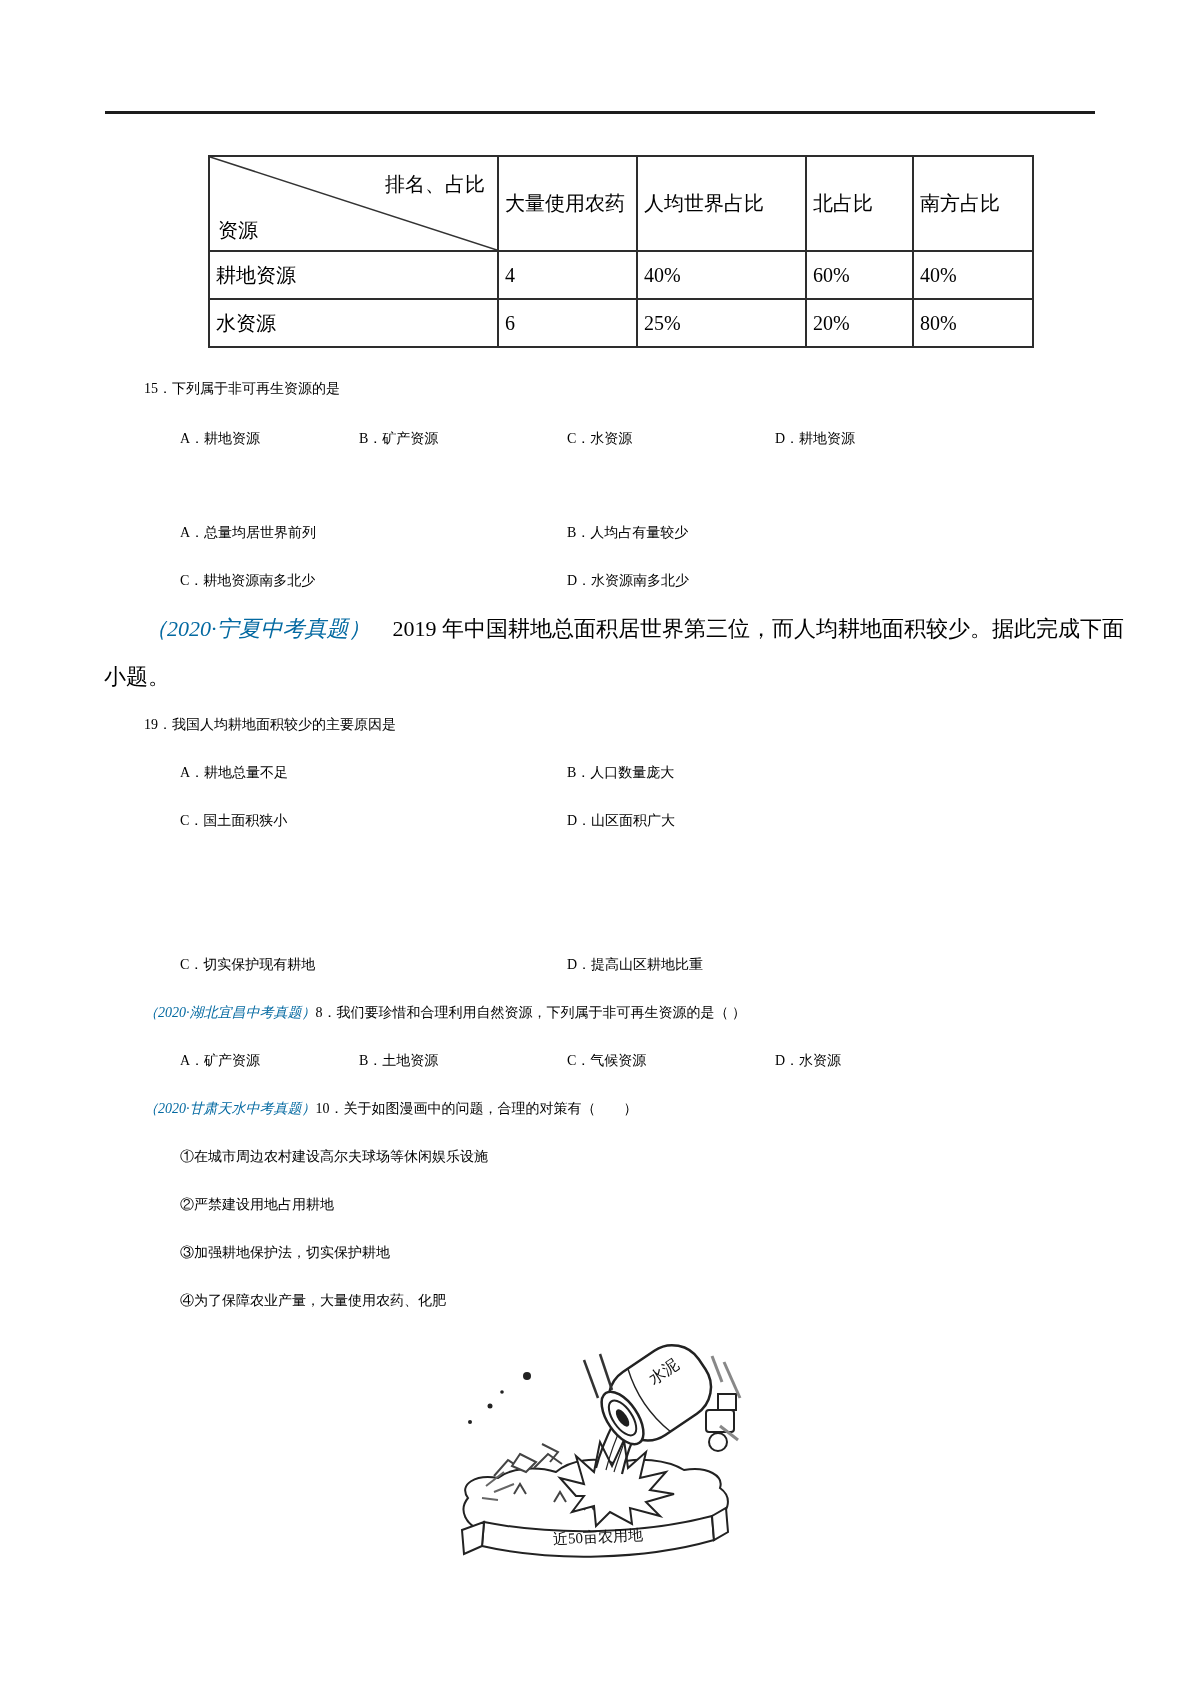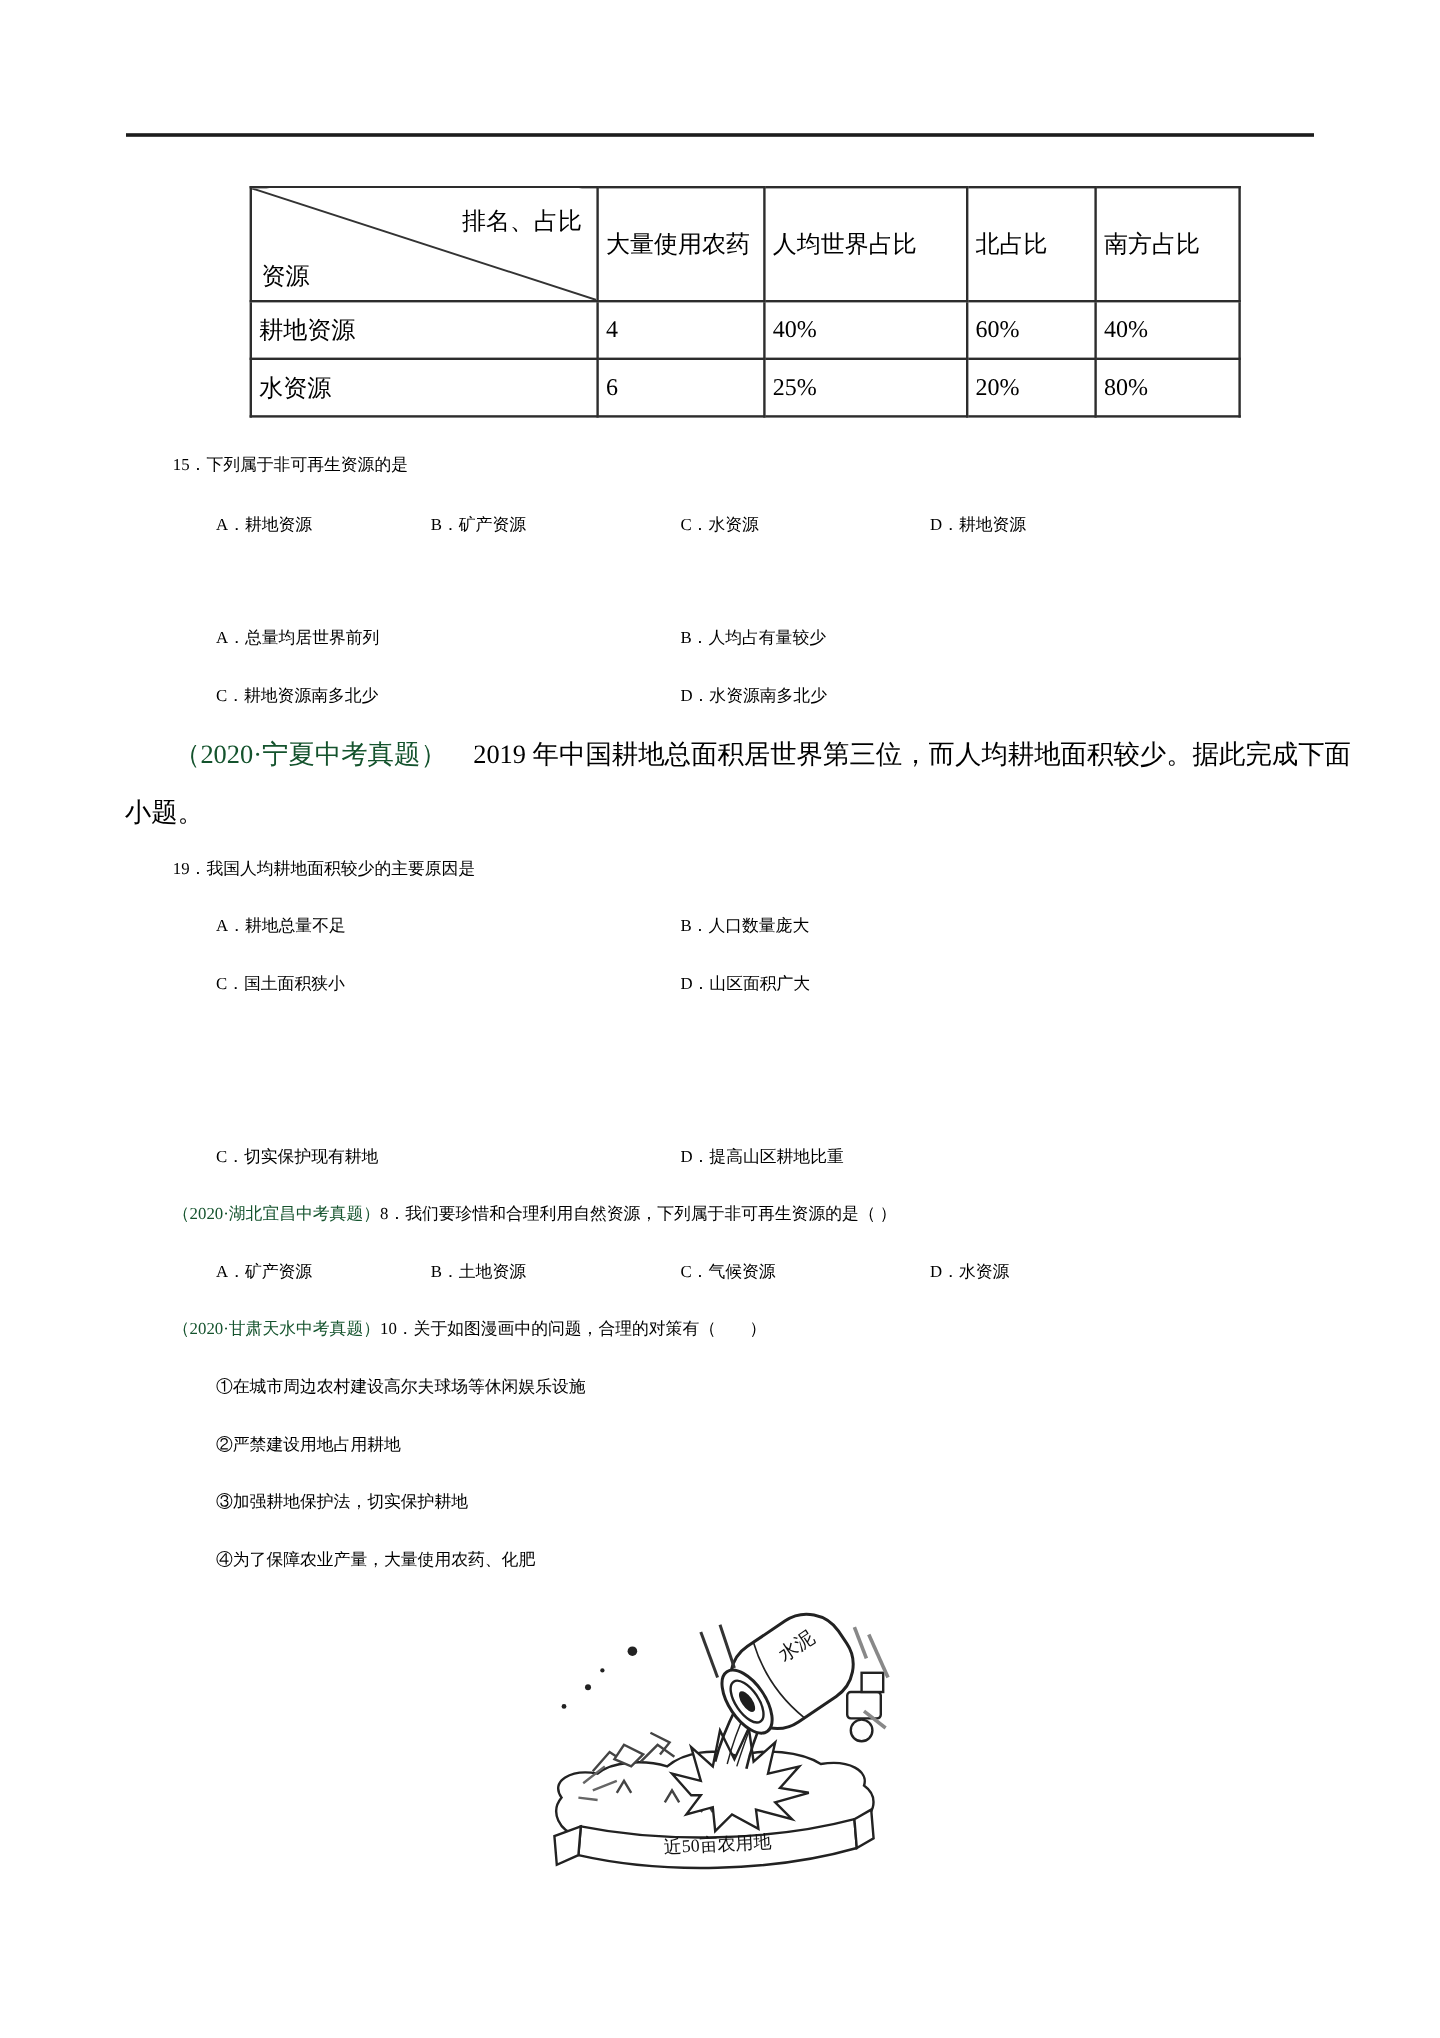--- a/index.html
+++ b/index.html
@@ -16,21 +16,21 @@
   td.corner{position:relative;padding:0;border-radius:21px;}
   td.corner svg{position:absolute;left:0;top:0;width:100%;height:100%;}
   .corner-top{position:absolute;right:12px;top:14px;font-size:20px;}
   .corner-bottom{position:absolute;left:8px;bottom:6px;font-size:20px;}
 
   
   .line{position:absolute;left:104px;width:1010px;height:32px;line-height:32px;
         font-size:14px;white-space:nowrap;margin-left:40px;}
   .opt{position:absolute;top:0;}
   .o0{left:36px}.o1{left:215px}.o2{left:423px}.o3{left:631px}
-  .tag{color:#14532d;}
+  .tag{color:#0369a1;font-style:italic;}
   .para{position:absolute;left:104px;top:605px;width:1035px;font-size:22px;
         line-height:48px;text-indent:41px;}
   .cartoon{position:absolute;left:424px;top:1326px;width:322px;height:242px;}
 </style>
 </head>
 <body>
 
 <div class="page">
 
   <div class="rule"></div>

